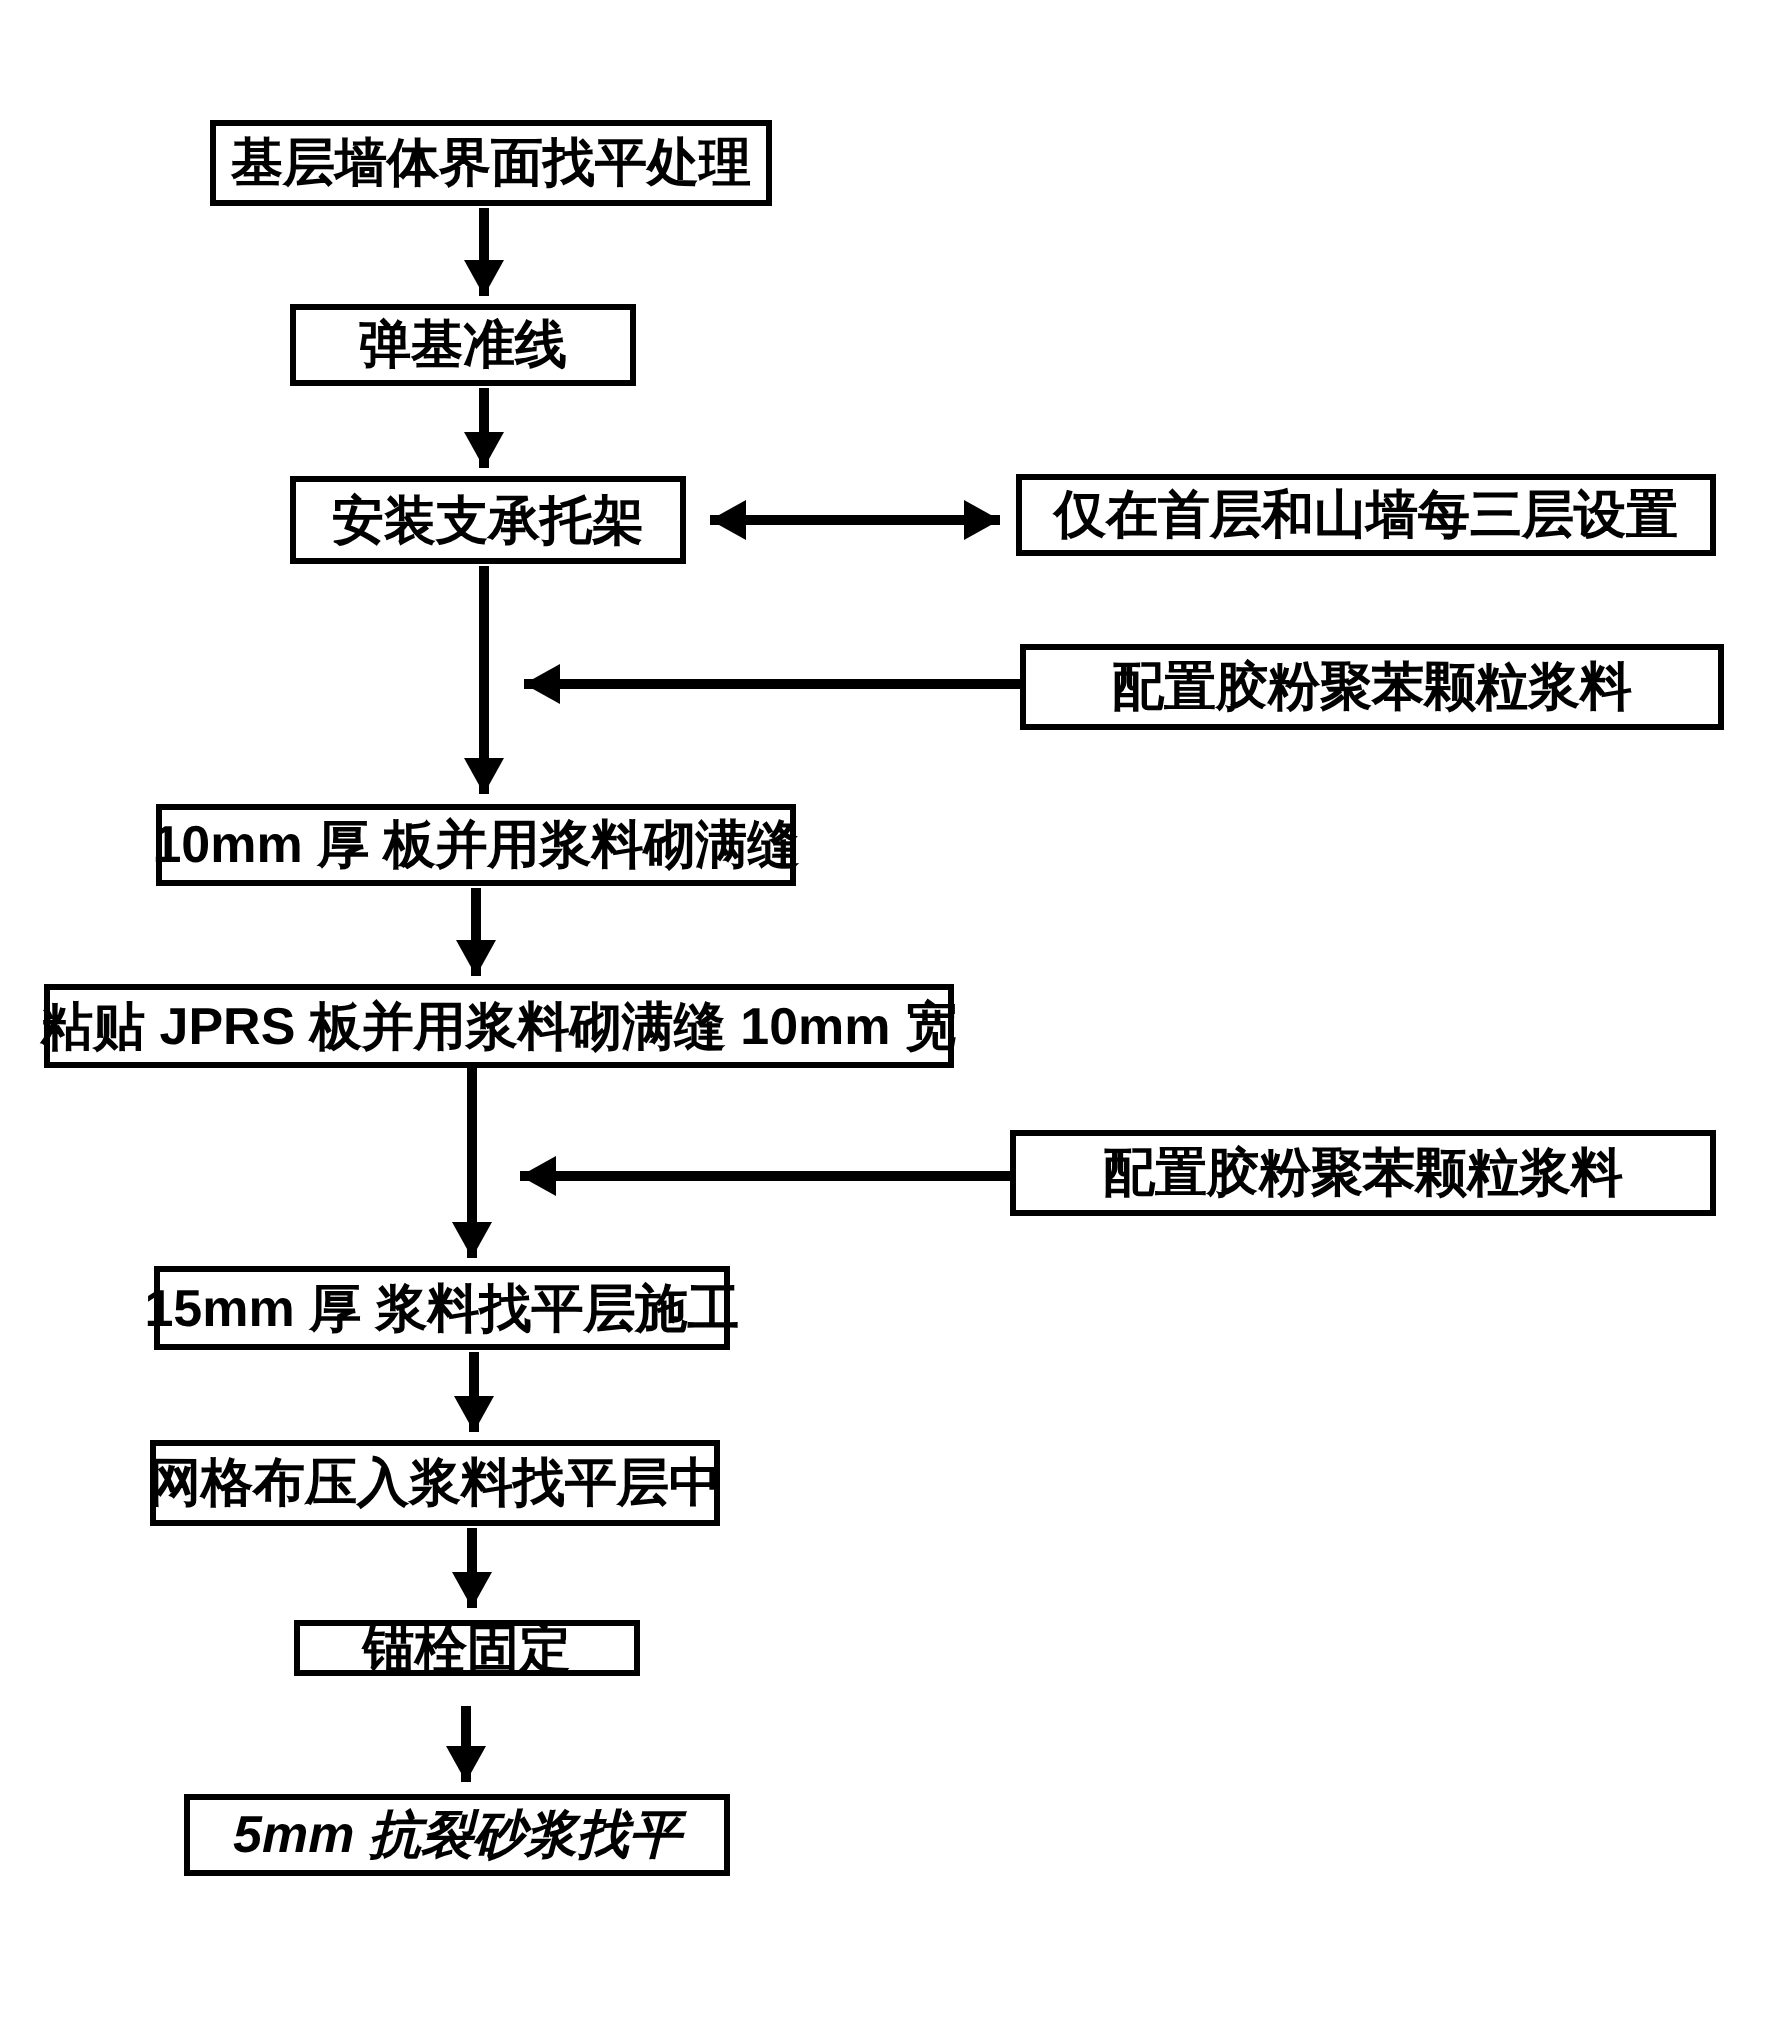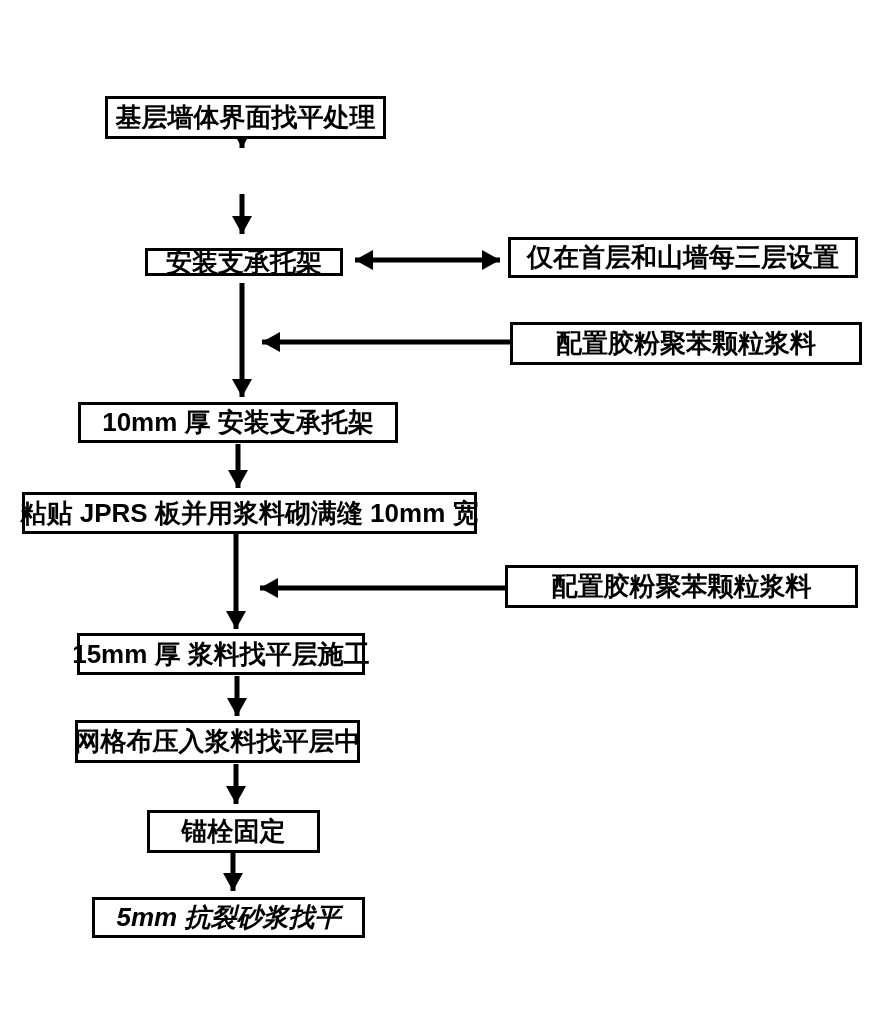--- a/index.html
+++ b/index.html
@@ -49,36 +49,37 @@
     <line x1="242" y1="283" x2="242" y2="397" marker-end="url(#ah)"></line>
     <line x1="510" y1="342" x2="262" y2="342" marker-end="url(#ah)"></line>
     <line x1="238" y1="444" x2="238" y2="488" marker-end="url(#ah)"></line>
     <line x1="236" y1="534" x2="236" y2="629" marker-end="url(#ah)"></line>
     <line x1="505" y1="588" x2="260" y2="588" marker-end="url(#ah)"></line>
     <line x1="237" y1="676" x2="237" y2="716" marker-end="url(#ah)"></line>
     <line x1="236" y1="764" x2="236" y2="804" marker-end="url(#ah)"></line>
     <line x1="233" y1="853" x2="233" y2="891" marker-end="url(#ah)"></line>
   </svg>
 
-  <div class="node" style="left:105px; top:60px;  width:281px; height:43px;margin-top:36px;">基层墙体界面找平处理</div>
+  <div class="node" style="left:105px; top:60px;  width:281px; height:43px;">基层墙体界面找平处理</div>
 
+  <div class="node" style="left:145px; top:152px; width:173px; height:41px;">弹基准线</div>
 
-  <div class="node" style="left:145px; top:248px; width:198px; height:28px;">安装支承托架</div>
+  <div class="node" style="left:145px; top:238px; width:198px; height:44px;">安装支承托架</div>
 
   <div class="node" style="left:508px; top:237px; width:350px; height:41px;text-align:center;">仅在首层和山墙每三层设置</div>
 
   <div class="node" style="left:510px; top:322px; width:352px; height:43px;">配置胶粉聚苯颗粒浆料</div>
 
-  <div class="node" style="left:78px;  top:402px; width:320px; height:41px;">10mm 厚 安装支承托架</div>
+  <div class="node" style="left:78px;  top:402px; width:320px; height:41px;">10mm 厚 板并用浆料砌满缝</div>
 
   <div class="node" style="left:22px;  top:492px; width:455px; height:42px;">粘贴 JPRS 板并用浆料砌满缝 10mm 宽</div>
 
   <div class="node" style="left:505px; top:565px; width:353px; height:43px;">配置胶粉聚苯颗粒浆料</div>
 
   <div class="node" style="left:77px;  top:633px; width:288px; height:42px;">15mm 厚 浆料找平层施工</div>
 
   <div class="node" style="left:75px;  top:720px; width:285px; height:43px;">网格布压入浆料找平层中</div>
 
-  <div class="node" style="left:147px; top:810px; width:173px; height:43px;text-align:right;">锚栓固定</div>
+  <div class="node" style="left:147px; top:810px; width:173px; height:28px;text-align:right;">锚栓固定</div>
 
   <div class="node" style="left:92px;  top:897px; width:273px; height:41px;font-style:italic;">5mm 抗裂砂浆找平</div>
 
 </div>
 
 </body></html>

